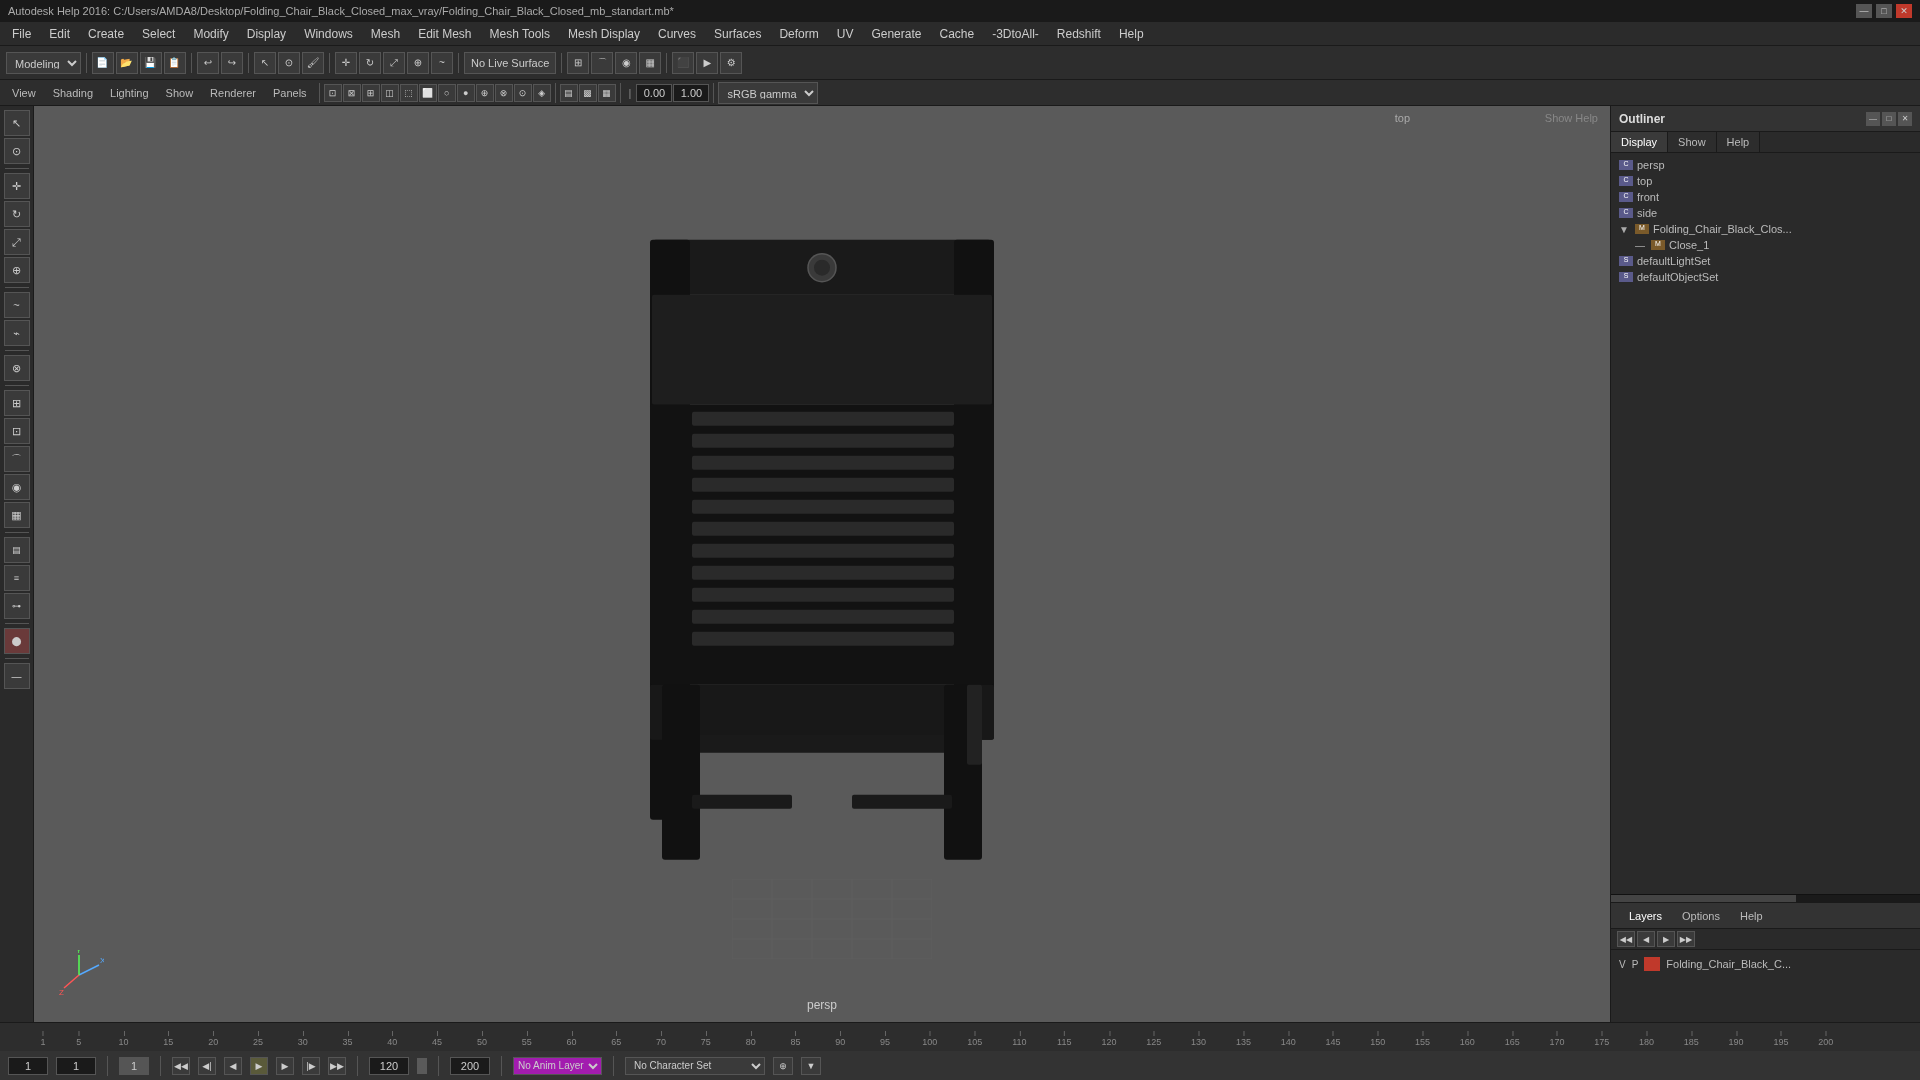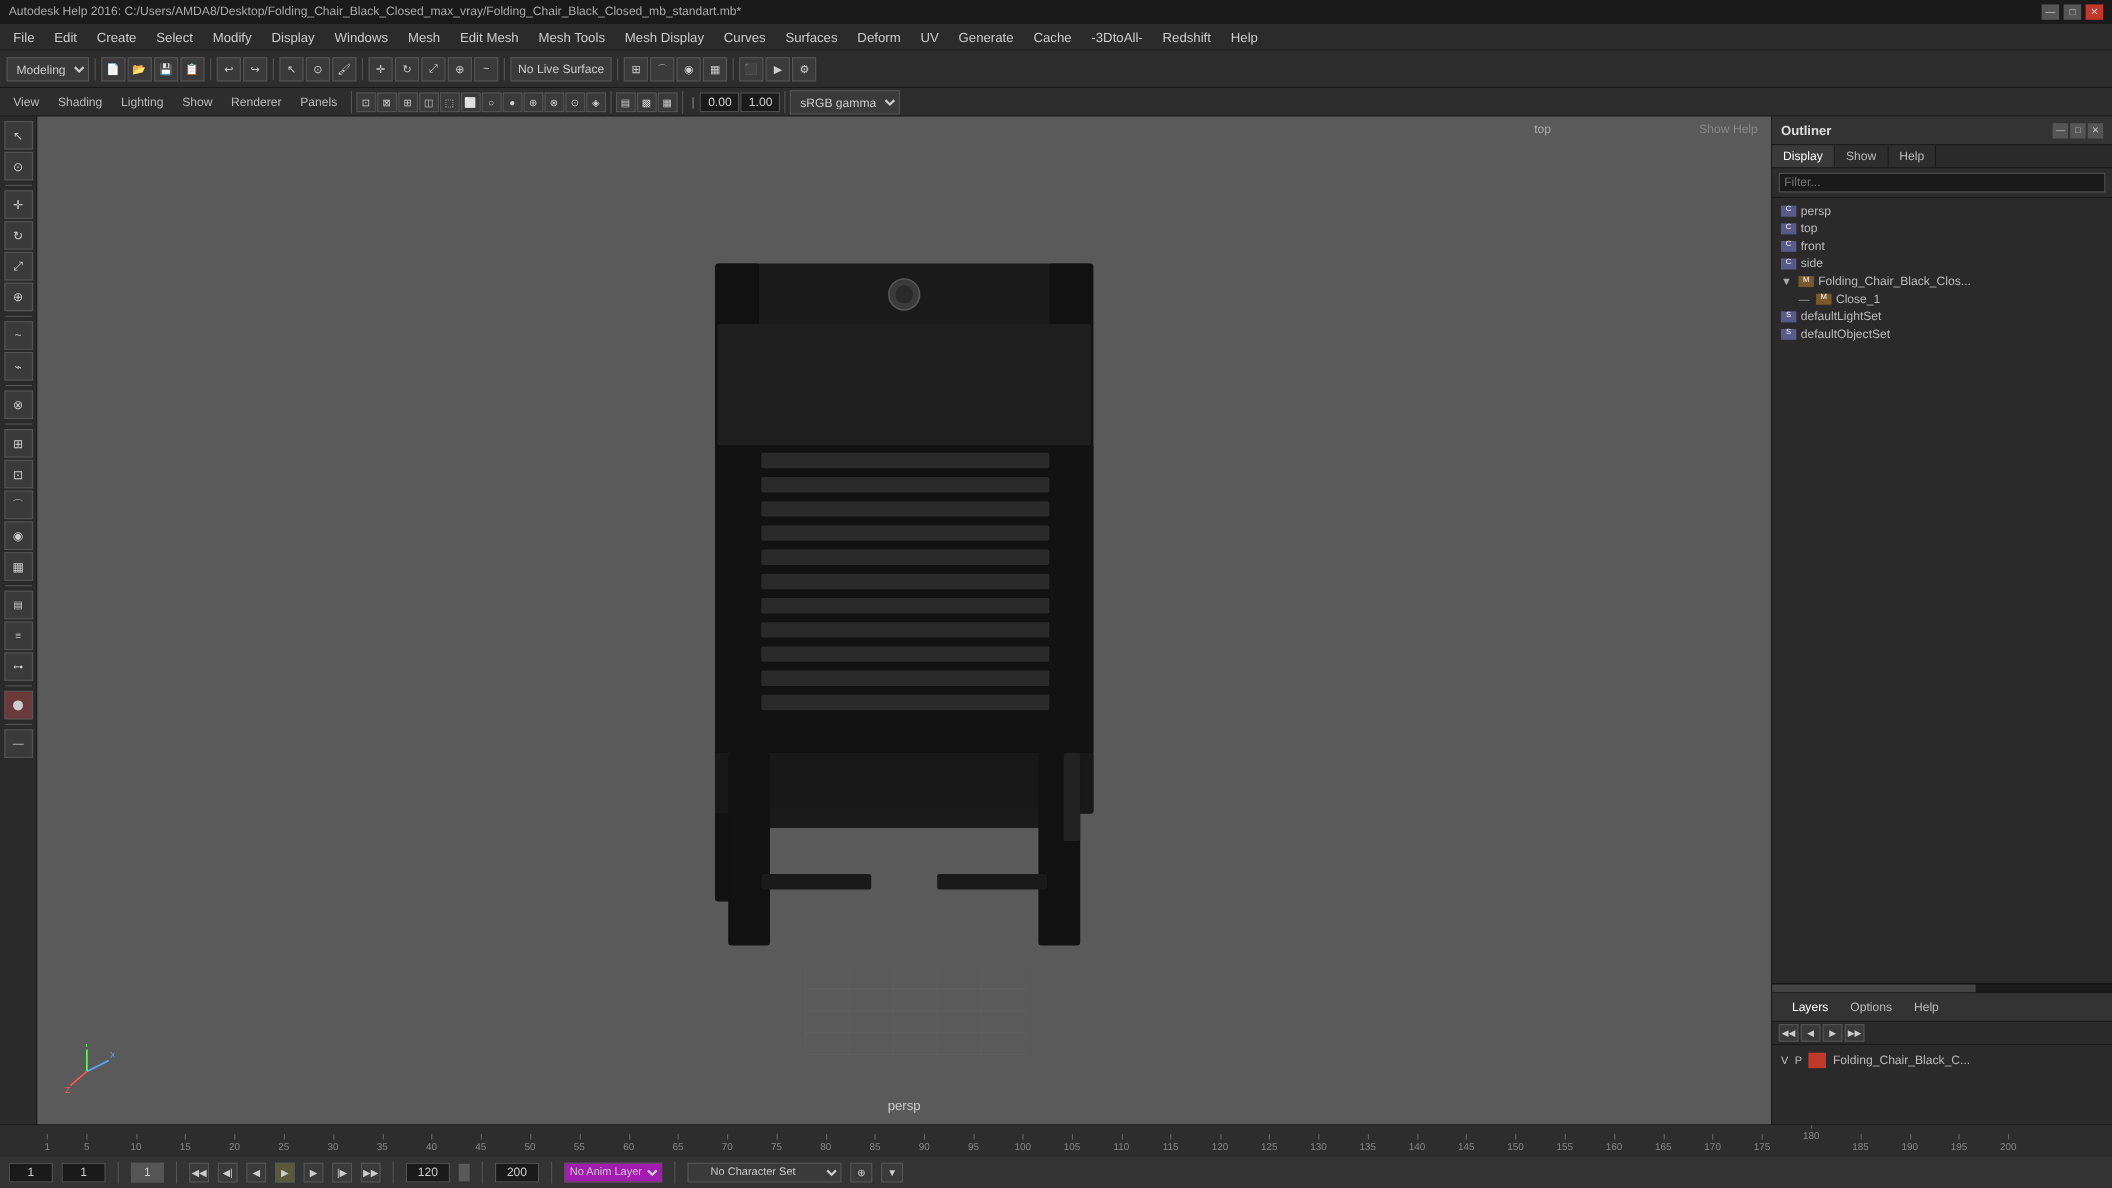--- a/index.html
+++ b/index.html
@@ -75,21 +75,21 @@
     .nav-btn { width: 18px; height: 16px; background: #3a3a3a; border: 1px solid #555; color: #ccc; font-size: 8px; cursor: pointer; display: flex; align-items: center; justify-content: center; }
 
     
     #timeline { width: 100%; height: 58px; background: #2a2a2a; border-top: 1px solid #1a1a1a; display: flex; flex-direction: column; }
     #timeline-ruler { height: 28px; background: #2d2d2d; position: relative; overflow: hidden; display: flex; align-items: flex-end; padding-bottom: 2px; }
     #timeline-bar { flex: 1; height: 30px; background: #333; display: flex; align-items: center; padding: 0 8px; gap: 8px; }
     .tl-input { width: 40px; height: 18px; background: #1a1a1a; border: 1px solid #555; color: #ccc; font-size: 11px; text-align: center; }
     .tl-label { font-size: 11px; color: #888; }
     .tl-btn { width: 18px; height: 18px; background: #3a3a3a; border: 1px solid #555; color: #ccc; font-size: 9px; cursor: pointer; display: flex; align-items: center; justify-content: center; }
     .range-select { background: #a21caf; border: 1px solid #555; color: #ccc; font-size: 10px; height: 18px; }
-    .char-set { background: #3a3a3a; border: 1px solid #555; color: #ccc; font-size: 10px; height: 18px; padding: 0 16px; }
+    .char-set { background: #3a3a3a; border: 1px solid #555; color: #ccc; font-size: 10px; height: 18px; padding: 0 4px; }
 
     
     .tick { position: absolute; bottom: 0; font-size: 9px; color: #888; transform: translateX(-50%); }
     .tick::before { content: ''; position: absolute; top: -6px; left: 50%; width: 1px; height: 5px; background: #666; }
 
     
     ::-webkit-scrollbar { width: 8px; height: 8px; }
     ::-webkit-scrollbar-track { background: #1a1a1a; }
     ::-webkit-scrollbar-thumb { background: #555; }
 
@@ -330,23 +330,20 @@
         <button class="out-win-btn">□</button>
         <button class="out-win-btn">✕</button>
       </div>
     </div>
     <div id="outliner-tabs">
       <div class="out-tab active">Display</div>
       <div class="out-tab">Show</div>
       <div class="out-tab">Help</div>
     </div>
 
-    <div style="padding:4px 6px;background:#2d2d2d;border-bottom:1px solid #1a1a1a;">
-      <input type="text" style="width: 100%; background: rgb(26, 26, 26); border: 1px solid rgb(85, 85, 85); color: rgb(204, 204, 204); font-size: 11px; padding: 2px 4px;" placeholder="Filter...">
-    </div>
     <div id="outliner-content">
 
       <div class="out-item">
         <span class="out-icon camera" style="font-size:7px;">C</span>
         <span>persp</span>
       </div>
 
       <div class="out-item">
         <span class="out-icon camera" style="font-size:7px;">C</span>
         <span>top</span>
@@ -448,21 +445,21 @@
         <span class="tick" style="left: 61.75%; position: absolute; bottom: 2px; font-size: 9px; color: rgb(136, 136, 136);">130</span>
         <span class="tick" style="left: 64.125%; position: absolute; bottom: 2px; font-size: 9px; color: rgb(136, 136, 136);">135</span>
         <span class="tick" style="left: 66.5%; position: absolute; bottom: 2px; font-size: 9px; color: rgb(136, 136, 136);">140</span>
         <span class="tick" style="left: 68.875%; position: absolute; bottom: 2px; font-size: 9px; color: rgb(136, 136, 136);">145</span>
         <span class="tick" style="left: 71.25%; position: absolute; bottom: 2px; font-size: 9px; color: rgb(136, 136, 136);">150</span>
         <span class="tick" style="left: 73.625%; position: absolute; bottom: 2px; font-size: 9px; color: rgb(136, 136, 136);">155</span>
         <span class="tick" style="left: 76%; position: absolute; bottom: 2px; font-size: 9px; color: rgb(136, 136, 136);">160</span>
         <span class="tick" style="left: 78.375%; position: absolute; bottom: 2px; font-size: 9px; color: rgb(136, 136, 136);">165</span>
         <span class="tick" style="left: 80.75%; position: absolute; bottom: 2px; font-size: 9px; color: rgb(136, 136, 136);">170</span>
         <span class="tick" style="left: 83.125%; position: absolute; bottom: 2px; font-size: 9px; color: rgb(136, 136, 136);">175</span>
-        <span class="tick" style="left: 85.5%; position: absolute; bottom: 12px; font-size: 9px; color: rgb(136, 136, 136);">180</span>
+        <span class="tick" style="left: 85.5%; position: absolute; bottom: 2px; font-size: 9px; color: rgb(136, 136, 136);">180</span>
         <span class="tick" style="left: 87.875%; position: absolute; bottom: 2px; font-size: 9px; color: rgb(136, 136, 136);">185</span>
         <span class="tick" style="left: 90.25%; position: absolute; bottom: 2px; font-size: 9px; color: rgb(136, 136, 136);">190</span>
         <span class="tick" style="left: 92.625%; position: absolute; bottom: 2px; font-size: 9px; color: rgb(136, 136, 136);">195</span>
         <span class="tick" style="left: 95%; position: absolute; bottom: 2px; font-size: 9px; color: rgb(136, 136, 136);">200</span>
       </div>
   </div>
   <div id="timeline-bar">
     <input type="text" class="tl-input" value="1" style="">
     <input type="text" class="tl-input" value="1" style="">
     <div class="tb-sep"></div>

